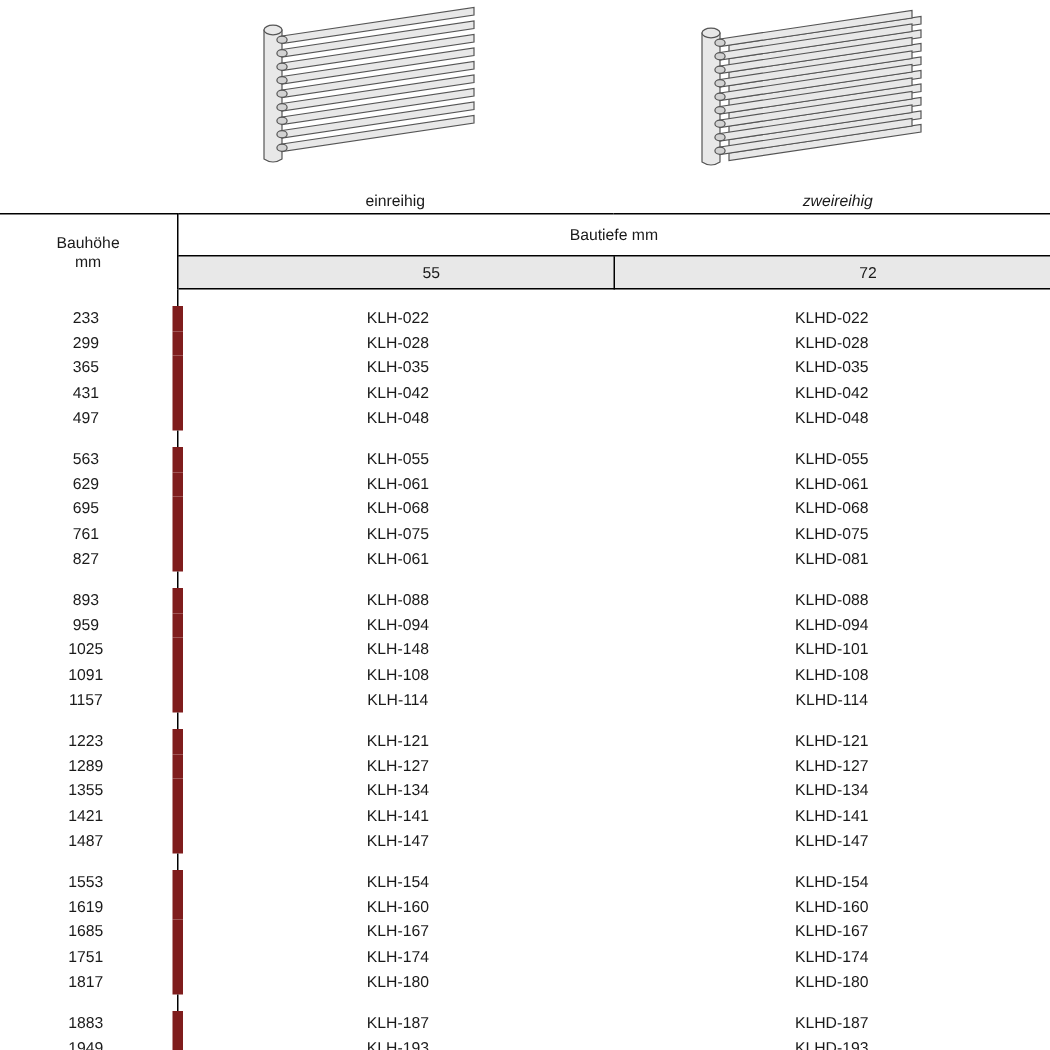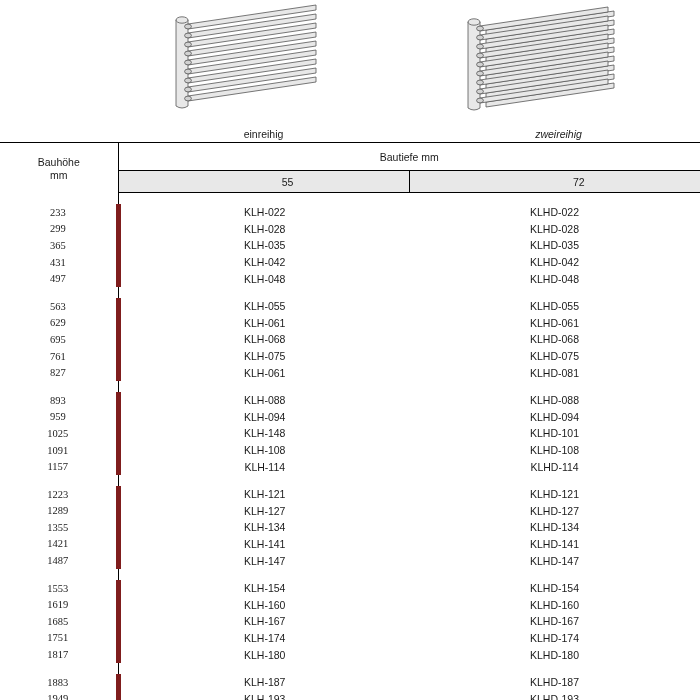--- a/index.html
+++ b/index.html
@@ -85,22 +85,21 @@
     padding-left: 48px;
   }
   .hdr-row2 td.sep-r { border-right: 1px solid #000; }
 
   .data-row td {
     height: 16.6px;
     vertical-align: middle;
     text-align: center;
   }
   .data-row td.height-cell {
-    border-right: 5px solid #7f1d1d;
-    font-family: Liberation Serif, serif;
+    border-right: 7px solid #7f1d1d;
   }
   .group-gap td {
     height: 11px;
     border-right: none;
   }
   .group-gap td.height-cell {
     border-right: 1px solid #000;
   }
 </style>
 </head>

